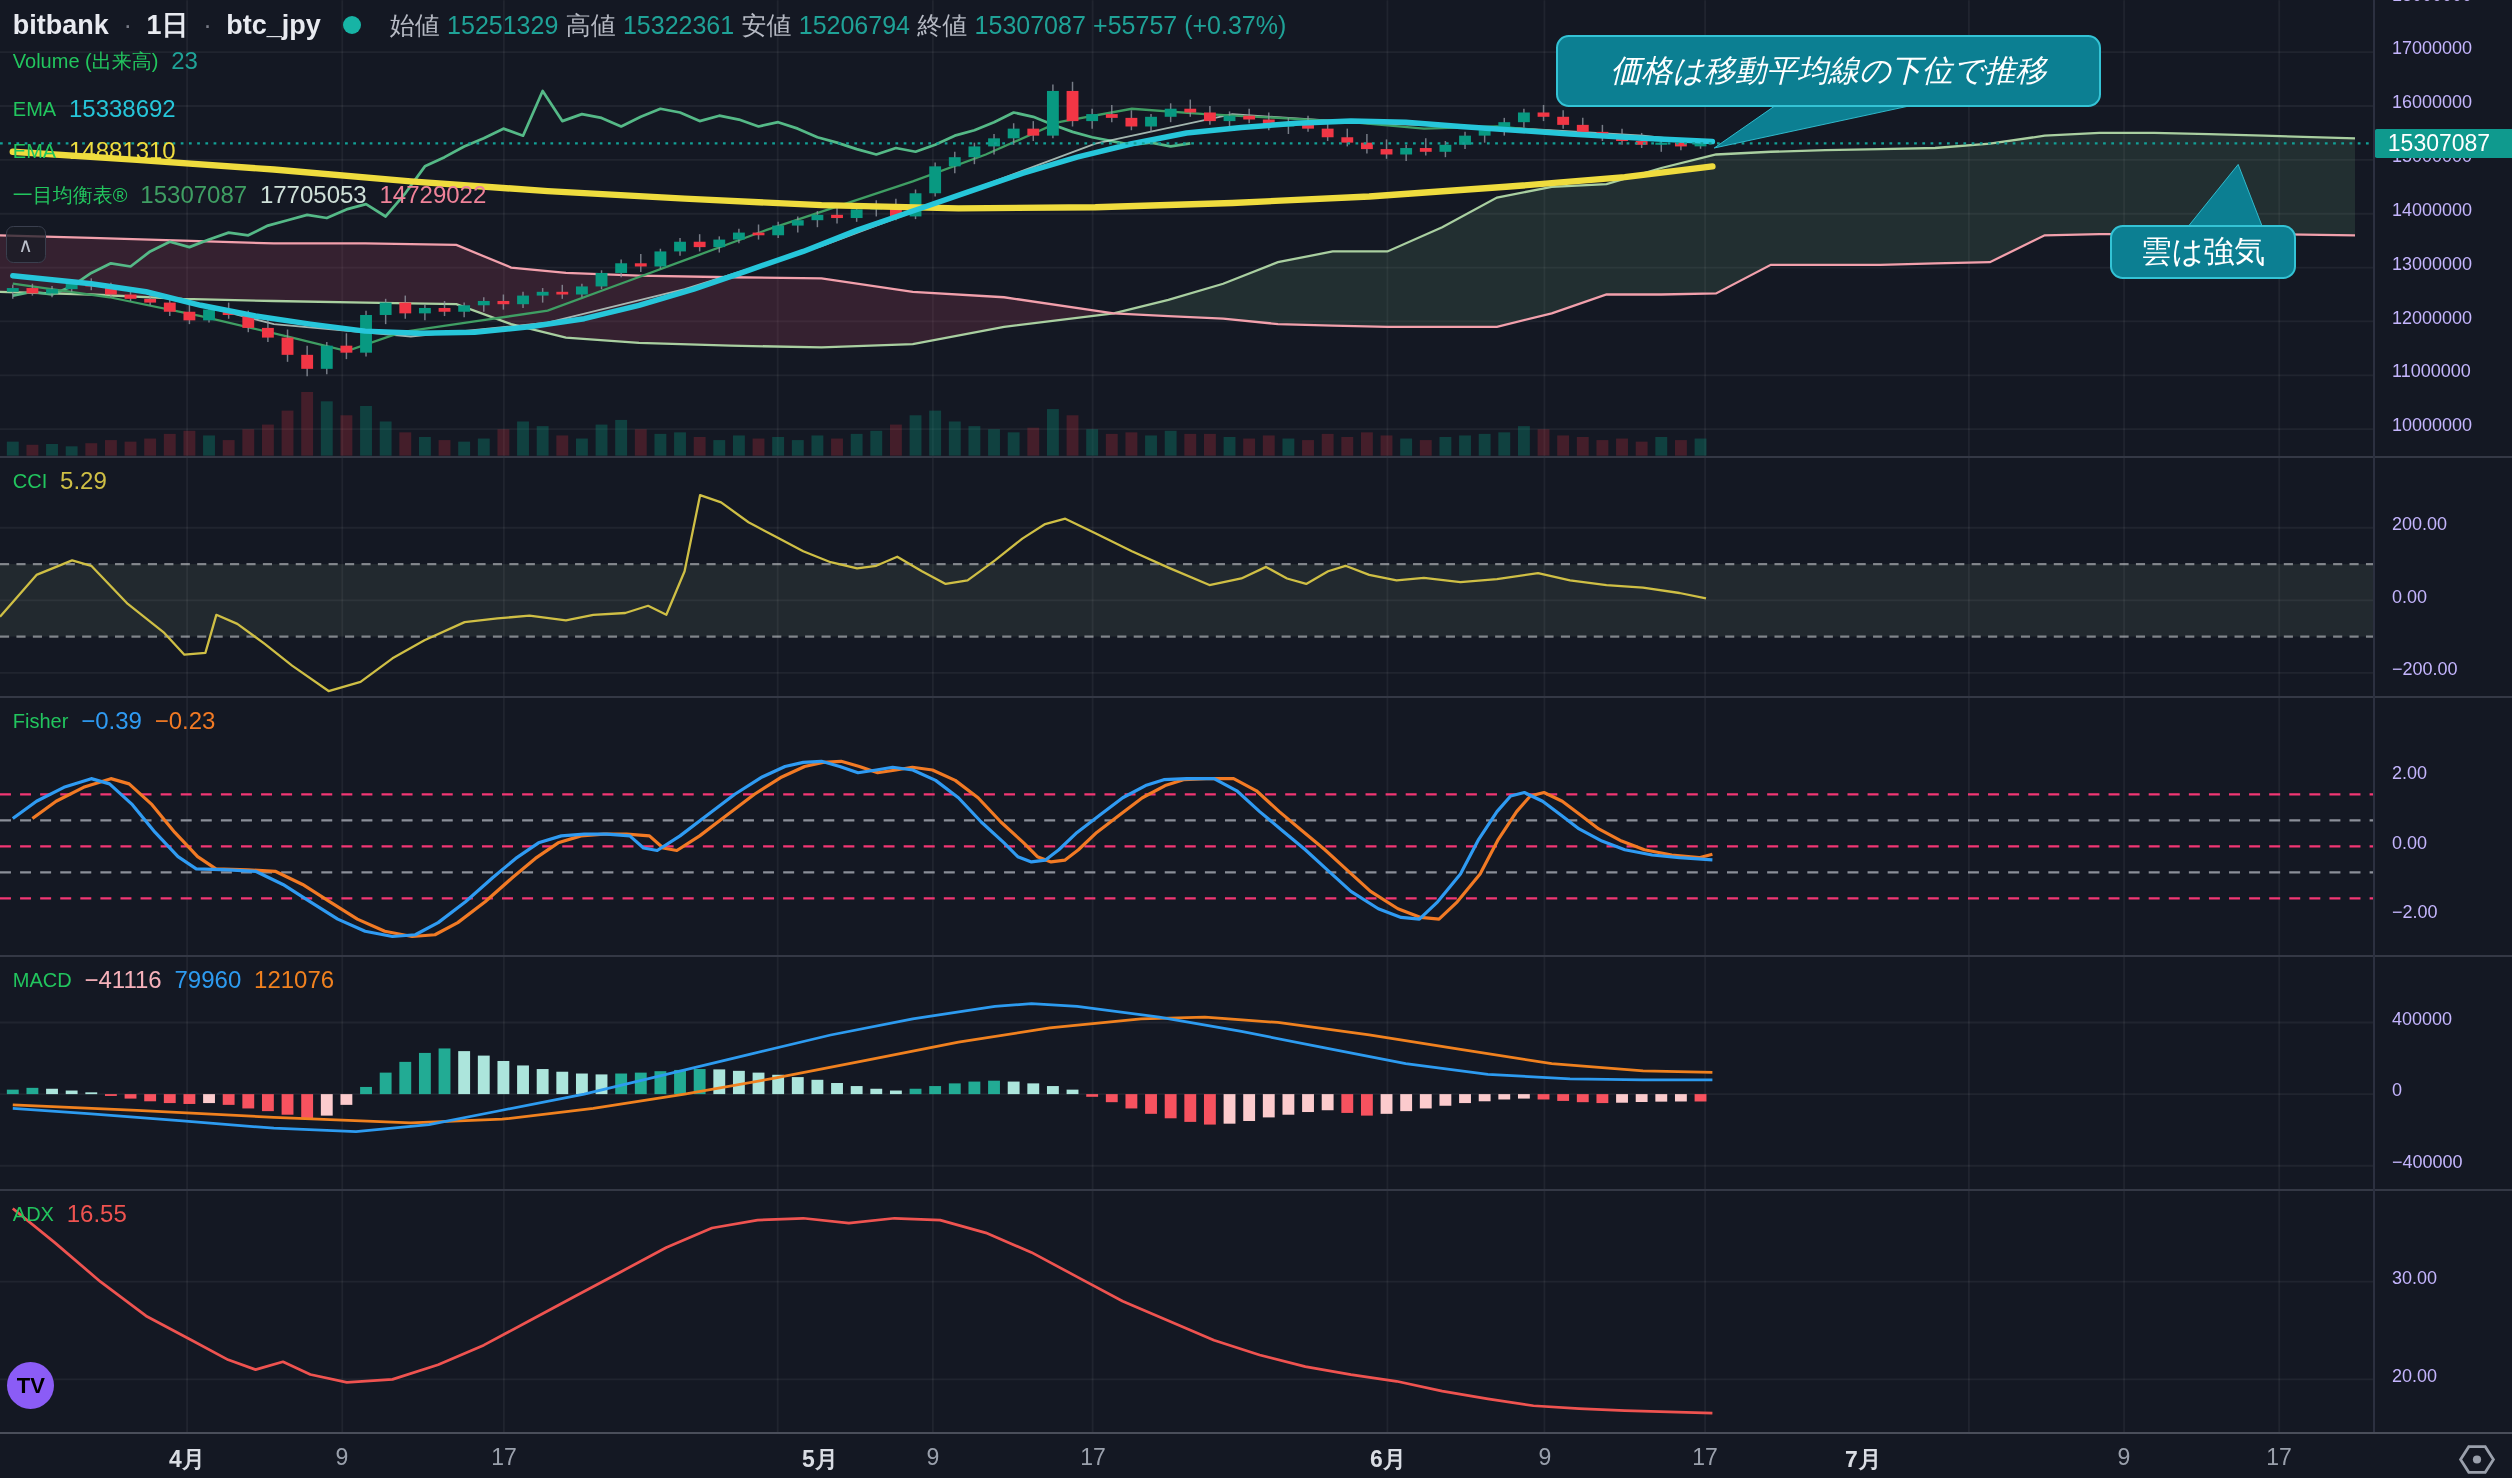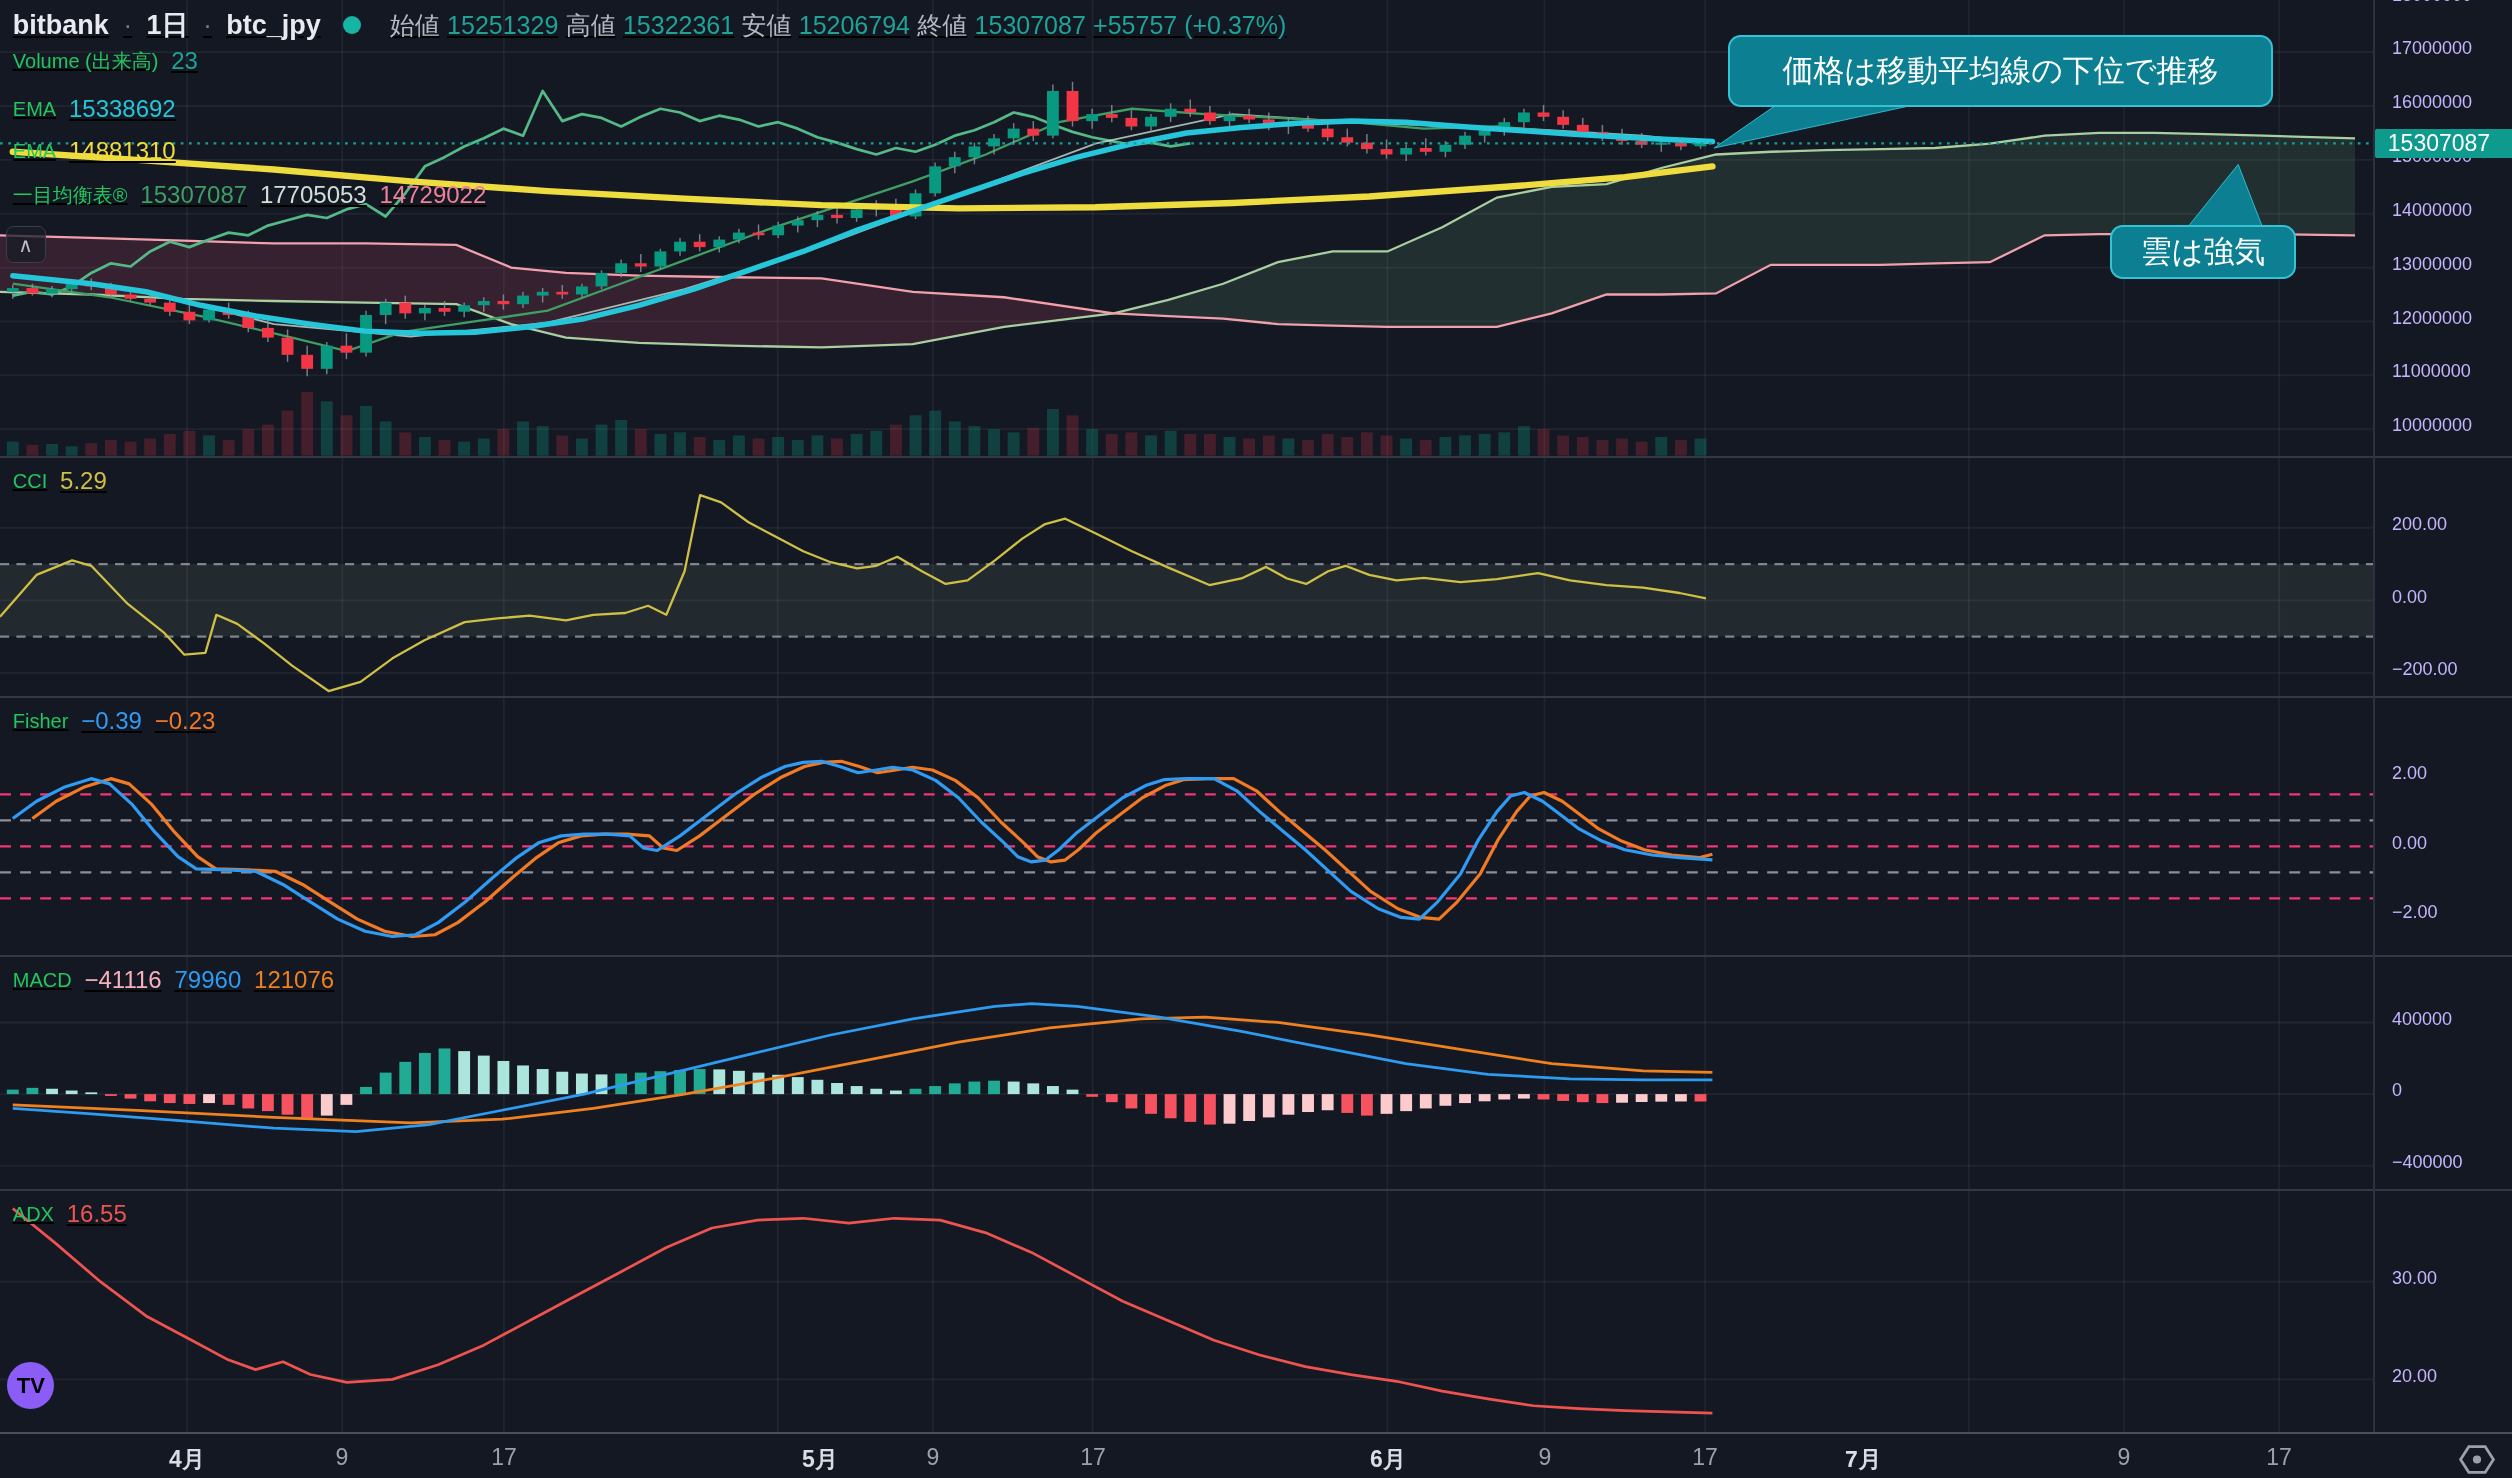--- a/index.html
+++ b/index.html
@@ -1,21 +1,21 @@
 <!DOCTYPE html>
 <html style="font-size:14.6px"><head>
 <meta charset="utf-8">
 <style>
   html,body{margin:0;padding:0;background:#0e1118;}
   .root{position:relative;width:2512px;height:1479px;background:#141823;overflow:hidden;
         font-family:"Liberation Sans","DejaVu Sans",sans-serif;-webkit-font-smoothing:antialiased;}
   svg.chart{position:absolute;left:0;top:0;}
   .sep-h{position:absolute;left:0;width:2512px;height:1.8px;background:#343845;}
   .sep-v{position:absolute;top:0;width:1.8px;background:#2c3040;}
-  .legend{position:absolute;display:flex;align-items:center;gap:12.8px;white-space:nowrap;z-index:20;text-decoration:underline;}
+  .legend{position:absolute;display:flex;align-items:center;gap:12.8px;white-space:nowrap;z-index:20;}
   .legend .lab{color:#22c55e;font-size:20px;}
   .legend .val{font-size:24px;}
   .title{color:#e8eaf0;font-size:27px;font-weight:700;}
   .tsep{color:#787b86;font-size:25.6px;font-weight:400;padding:0 1.8px;}
   .livedot{display:inline-block;width:18px;height:18px;border-radius:50%;background:#17b4a5;margin:0 16.4px 0 9px;}
   .ohlc{font-size:25px;display:flex;gap:7.3px;align-items:center;}
   .ohlc .k{color:#b6bac4;}
   .ohlc .v{color:#1fa297;}
   .axis-label{position:absolute;color:#c4b5fd;font-size:18px;left:2392px;z-index:15;}
   .time-label{position:absolute;top:1444px;transform:translateX(-50%);color:#9aa0ac;font-size:23px;z-index:15;}
@@ -500,21 +500,21 @@
     <span class="lab">MACD</span>
     <span class="val" style="color:#f6b1ba">−41116</span>
     <span class="val" style="color:#2d9bf0">79960</span>
     <span class="val" style="color:#f0811f">121076</span>
   </div>
   <div class="legend" style="left:12.8px;top:1200px">
     <span class="lab">ADX</span>
     <span class="val" style="color:#ef5350">16.55</span>
   </div>
 
-  <div class="callout" id="callout-ma" style="left: 1728px; top: 35px; width: 541px; height: 68px;">
+  <div class="callout" id="callout-ma" style="left: 1556px; top: 35px; width: 541px; height: 68px; font-style: italic;">
     <span>価格は移動平均線の下位で推移</span>
   </div>
   <div class="callout" id="callout-cloud" style="left: 2110px; top: 225px; width: 182px; height: 50px;">
     <span>雲は強気</span>
   </div>
 
   <div class="badge" id="price-badge" style="top: 129px; background: rgb(15, 154, 142);">
     <span>15307087</span>
   </div>
 

